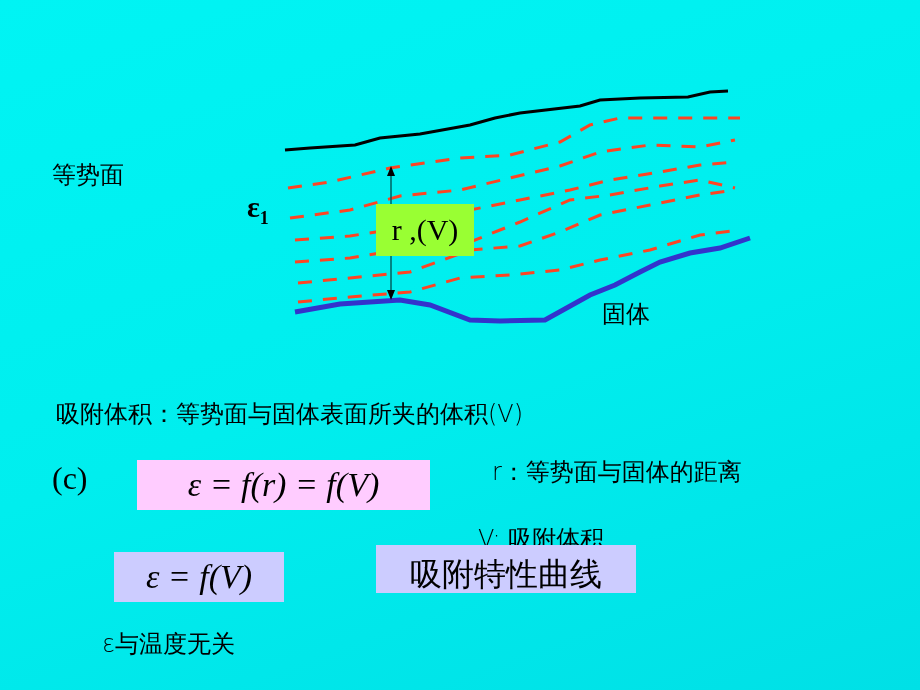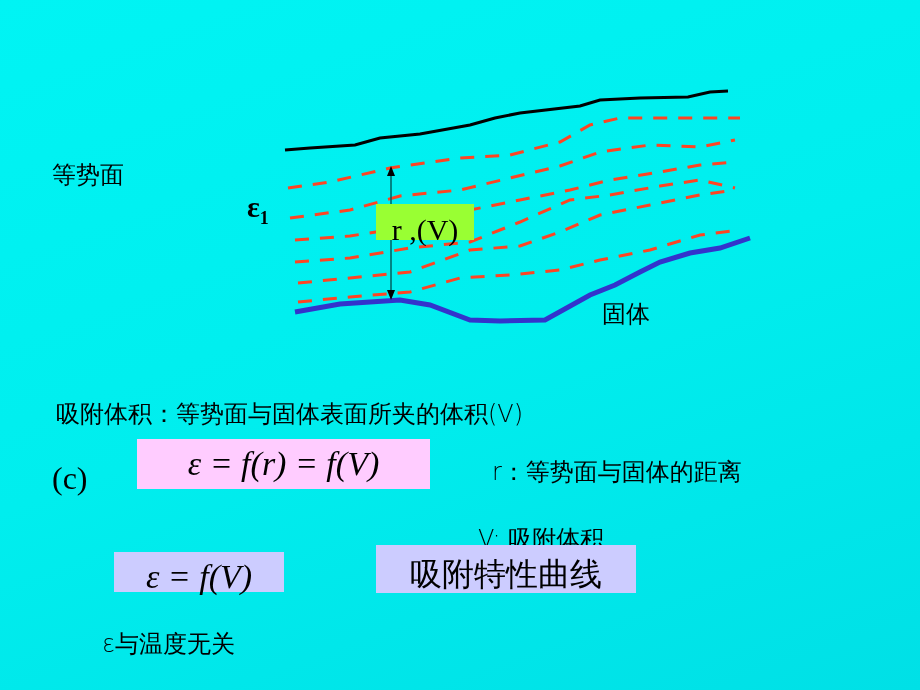--- a/index.html
+++ b/index.html
@@ -36,26 +36,26 @@
 
   <path d="M295,312 L340,304 L400,300 L430,305 L470,320 L500,321 L545,320 L590,295 L615,285 L640,272 L660,262 L690,253 L720,248 L750,238" fill="none" stroke="#3333CC" stroke-width="5"></path>
 
   <line x1="391" y1="170" x2="391" y2="296" stroke="#006060" stroke-width="1.5"></line>
   <polygon points="391,166 387,176 395,176" fill="#000"></polygon>
   <polygon points="391,300 387,290 395,290" fill="#000"></polygon>
 </svg>
 
 <div class="abs cjk t32" style="left:52px;top:157px;">等势面</div>
 <div class="abs" style="left:247px;top:190px;font-size:30px;font-weight:bold;"><span>ε</span><sub style="font-size:18px;">1</sub></div>
-<div class="abs green" style="left:376px;top:204px;width:98px;height:36px;font-size:30px;line-height:52px;text-align:center;">r ,(V)</div>
+<div class="abs green" style="left:376px;top:204px;width:98px;height:52px;font-size:30px;line-height:52px;text-align:center;">r ,(V)</div>
 <div class="abs cjk t32" style="left:602px;top:296px;">固体</div>
 
 <div class="abs cjk t32" style="left:56px;top:396px;">吸附体积：等势面与固体表面所夹的体积(V)</div>
 
 <div class="abs" style="left:52px;top:460px;font-size:32px;">(c)</div>
-<div class="abs pink math" style="left:137px;top:439px;width:293px;height:50px;font-size:34px;line-height:50px;text-align:center;">ε = f(r) = f(V)</div>
+<div class="abs pink math" style="left:137px;top:460px;width:293px;height:50px;font-size:34px;line-height:50px;text-align:center;">ε = f(r) = f(V)</div>
 <div class="abs cjk t32" style="left:492px;top:454px;">r：等势面与固体的距离</div>
 <div class="abs cjk t32" style="left:478px;top:506px;margin-top:15px;">V: 吸附体积</div>
 
-<div class="abs lav math" style="left:114px;top:552px;width:170px;height:40px;font-size:34px;line-height:50px;text-align:center;">ε = f(V)</div>
+<div class="abs lav math" style="left:114px;top:552px;width:170px;height:50px;font-size:34px;line-height:50px;text-align:center;">ε = f(V)</div>
 <div class="abs lav cjk" style="left:376px;top:545px;width:260px;height:48px;font-size:32px;line-height:58px;text-align:center;">吸附特性曲线</div>
 
 <div class="abs cjk t32" style="left:102px;top:626px;">ε与温度无关</div>
 
 </body></html>

